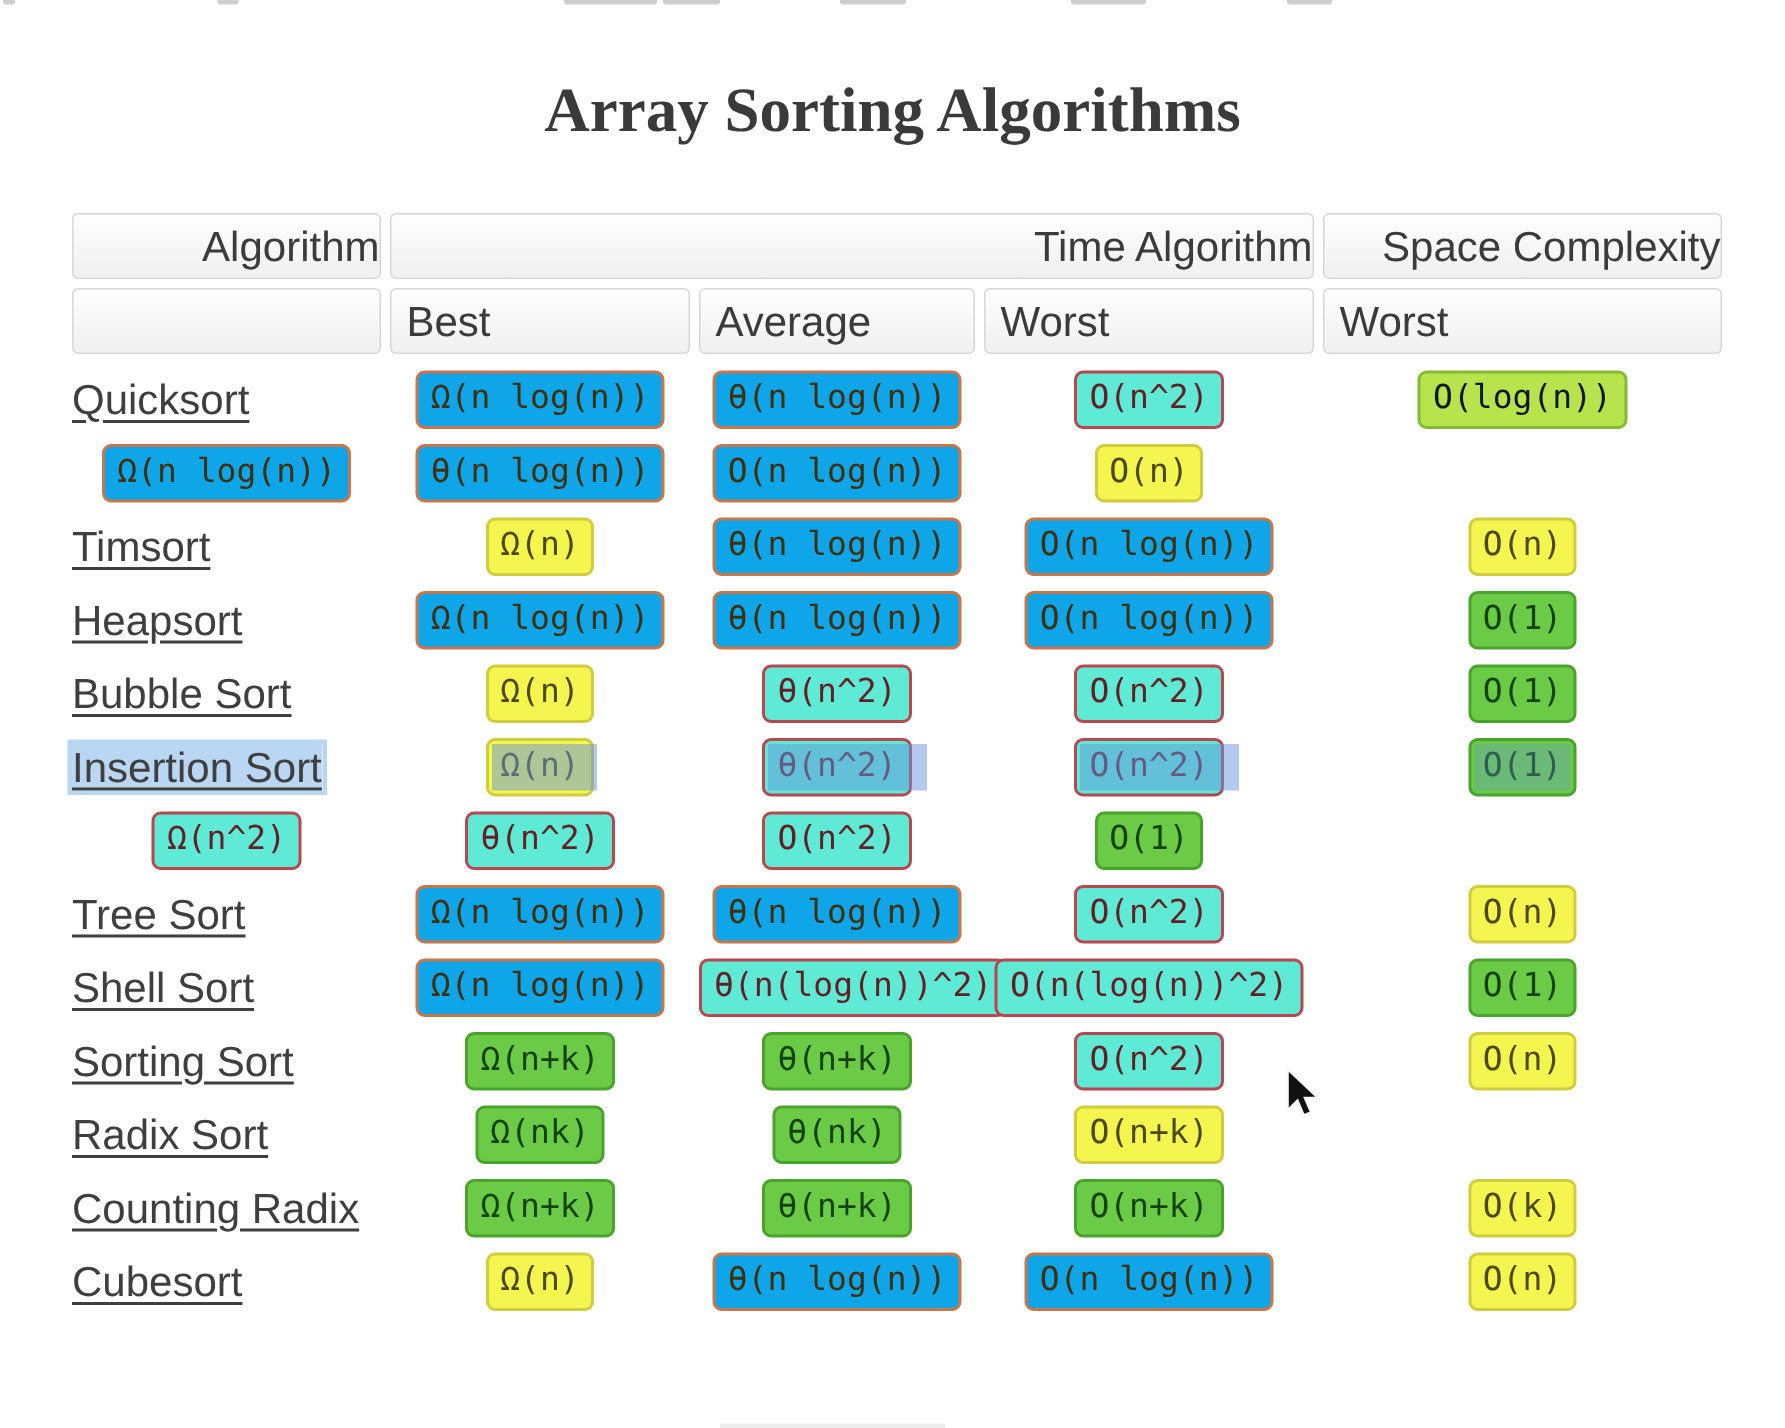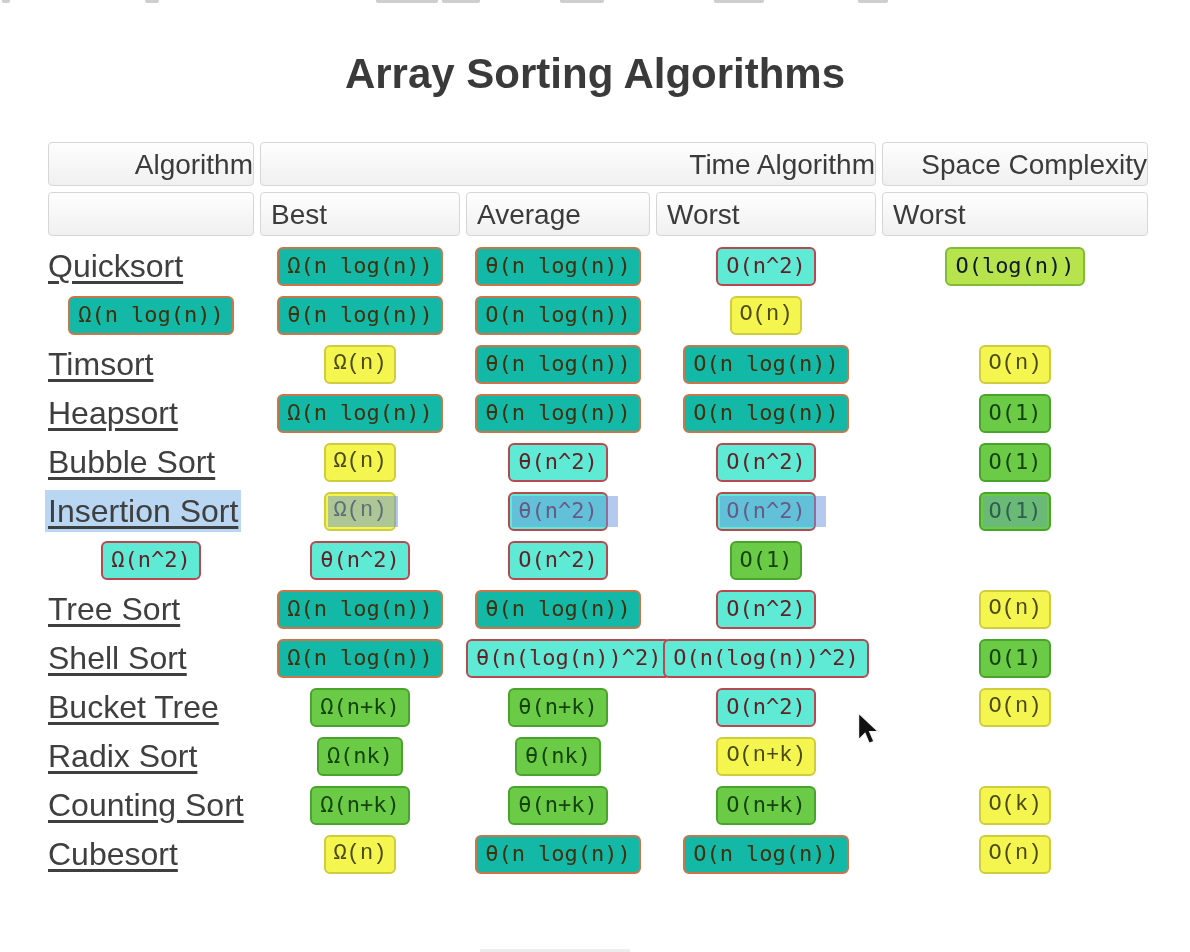--- a/index.html
+++ b/index.html
@@ -6,47 +6,47 @@
   body{
     width:1190px;height:952px;background:#ffffff;position:relative;overflow:hidden;
     font-family:"Liberation Sans", sans-serif;
   }
   
   .top-crop i{position:absolute;top:0;height:3px;background:#c2c2c2;display:block;border-radius:0 0 2px 2px;opacity:.8;}
   .bottom-smudge{position:absolute;bottom:0;left:480px;width:150px;height:3px;background:#ededed;}
 
   .title{
     margin:0;padding-top:50px;text-align:center;
-    font-size:42px;font-weight:bold;color:#3a3a3a;letter-spacing:0;
+    font-size:42px;font-weight:bold;color:#3a3a3a;letter-spacing:0;font-family:Liberation Serif, serif;
   }
 
   .table{margin:44px 0 0 48px;width:1102px;}
   .hrow{display:grid;column-gap:6px;margin-bottom:6px;}
   .hrow1{grid-template-columns:206px 616px 266px;text-align:right;}
   .hrow2{grid-template-columns:206px 200px 184px 220px 266px;}
   .hcell{
     height:44px;line-height:44px;padding-left:10px;box-sizing:border-box;
     border:1px solid #d6d6d6;border-radius:4px;
     background:linear-gradient(#fefefe,#f0f0f0);
     font-size:28px;color:#3b3b3b;white-space:nowrap;overflow:visible;
   }
   .trow{display:grid;grid-template-columns:206px 200px 184px 220px 266px;column-gap:6px;height:49px;align-items:center;}
   .cell{text-align:center;position:relative;}
   .cell.alg{text-align:left;}
-  .alg-link{font-size:32px;color:#3f3f3f;text-decoration:underline;text-underline-offset:4px;white-space:nowrap;}
+  .alg-link{font-size:28px;color:#3f3f3f;text-decoration:underline;text-underline-offset:4px;white-space:nowrap;}
   .trow.sel .alg-link{background:#b9d7f2;box-shadow:0 0 0 3px #b9d7f2;}
 
   .badge{
     display:inline-block;position:relative;white-space:nowrap;
     font-family:"DejaVu Sans Mono", monospace;font-size:22px;line-height:1;
     padding:6px 8px 7px 8px;border:2px solid;border-radius:6px;
   }
-  .badge.orange{background:#14b8a6;border-color:#c9764a;color:#40300e;}
+  .badge.orange{background:#0ea5e9;border-color:#c9764a;color:#40300e;}
   .badge.red{background:#5eead4;border-color:#b8474f;color:#641f26;}
-  .badge.yellow{background:#f5f54f;border-color:#cfcc3e;color:#4c4a14;font-family:Liberation Mono, monospace;}
+  .badge.yellow{background:#f5f54f;border-color:#cfcc3e;color:#4c4a14;}
   .badge.green{background:#6ccb46;border-color:#4aa32c;color:#15430d;}
   .badge.lime{background:#b7e34c;border-color:#82bb35;color:#0f172a;}
 
   
   .trow.sel .badge::after{content:"";position:absolute;top:2px;bottom:2px;left:2px;right:-4px;background:rgba(104,149,222,0.5);}
   .trow.sel .cell:nth-child(3) .badge::after,
   .trow.sel .cell:nth-child(4) .badge::after{right:-12px;}
   .trow.sel .cell:nth-child(5) .badge::after{right:2px;background:rgba(104,149,222,0.32);}
 
   .cursor{position:absolute;width:27px;height:38px;}
@@ -137,34 +137,34 @@
           <div class="cell"><span class="badge yellow">O(n)</span></div>
         </div>
         <div class="trow">
           <div class="cell alg"><a class="alg-link" href="#">Shell Sort</a></div>
           <div class="cell"><span class="badge orange">Ω(n log(n))</span></div>
           <div class="cell"><span class="badge red">θ(n(log(n))^2)</span></div>
           <div class="cell"><span class="badge red">O(n(log(n))^2)</span></div>
           <div class="cell"><span class="badge green">O(1)</span></div>
         </div>
         <div class="trow">
-          <div class="cell alg"><a class="alg-link" href="#">Bucket Tree</a></div>
+          <div class="cell alg"><a class="alg-link" href="#">Sorting Sort</a></div>
           <div class="cell"><span class="badge green">Ω(n+k)</span></div>
           <div class="cell"><span class="badge green">θ(n+k)</span></div>
           <div class="cell"><span class="badge red">O(n^2)</span></div>
           <div class="cell"><span class="badge yellow">O(n)</span></div>
         </div>
         <div class="trow">
           <div class="cell alg"><a class="alg-link" href="#">Radix Sort</a></div>
           <div class="cell"><span class="badge green">Ω(nk)</span></div>
           <div class="cell"><span class="badge green">θ(nk)</span></div>
           <div class="cell"><span class="badge yellow">O(n+k)</span></div>
         </div>
         <div class="trow">
-          <div class="cell alg"><a class="alg-link" href="#">Counting Sort</a></div>
+          <div class="cell alg"><a class="alg-link" href="#">Counting Radix</a></div>
           <div class="cell"><span class="badge green">Ω(n+k)</span></div>
           <div class="cell"><span class="badge green">θ(n+k)</span></div>
           <div class="cell"><span class="badge green">O(n+k)</span></div>
           <div class="cell"><span class="badge yellow">O(k)</span></div>
         </div>
         <div class="trow">
           <div class="cell alg"><a class="alg-link" href="#">Cubesort</a></div>
           <div class="cell"><span class="badge yellow">Ω(n)</span></div>
           <div class="cell"><span class="badge orange">θ(n log(n))</span></div>
           <div class="cell"><span class="badge orange">O(n log(n))</span></div>

